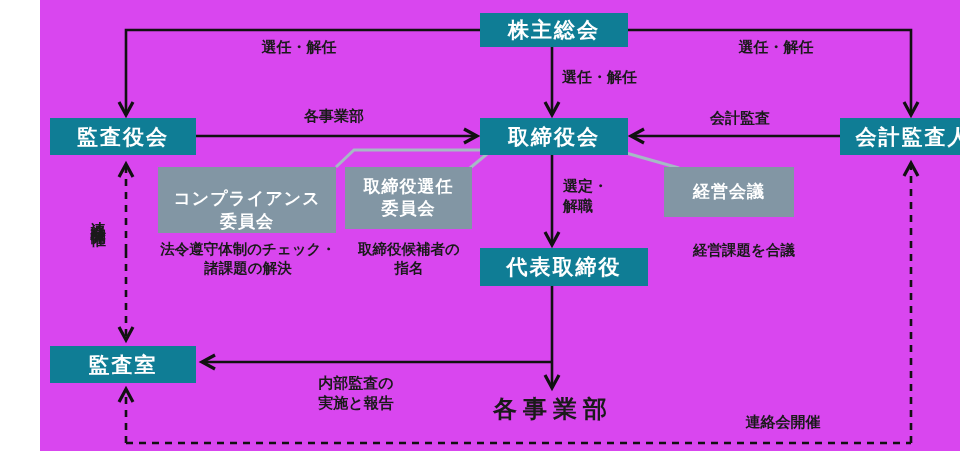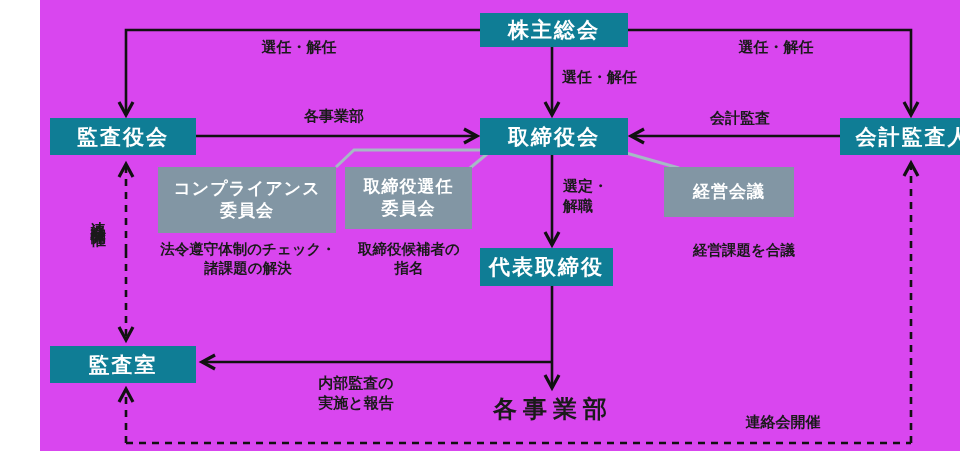--- a/index.html
+++ b/index.html
@@ -67,25 +67,25 @@
   </svg>
 
   <div class="box teal" style="left:440px;top:13px;width:148px;height:34px;">株主総会</div>
 
   <div class="box teal" style="left:10px;top:118px;width:146px;height:37px;text-align:center;">監査役会</div>
 
   <div class="box teal" style="left:440px;top:118px;width:148px;height:37px;">取締役会</div>
 
   <div class="box teal" style="left:800px;top:118px;width:146px;height:37px;">会計監査人</div>
 
-  <div class="box teal" style="left:440px;top:248px;width:133px;height:38px;">代表取締役</div>
+  <div class="box teal" style="left:440px;top:248px;width:168px;height:38px;">代表取締役</div>
 
   <div class="box teal" style="left:10px;top:346px;width:146px;height:37px;">監査室</div>
 
-  <div class="box gray" style="left:118px;top:167px;width:178px;height:66px;">
+  <div class="box gray" style="left:118px;top:167px;width:178px;height:66px;align-items:flex-end;">
     <span><span>コンプライアンス</span><br>
     <span>委員会</span></span>
   </div>
 
   <div class="box gray" style="left:305px;top:167px;width:127px;height:62px;">
     <span><span>取締役選任</span><br>
     <span>委員会</span></span>
   </div>
 
   <div class="box gray" style="left:624px;top:167px;width:130px;height:50px;">経営会議</div>

